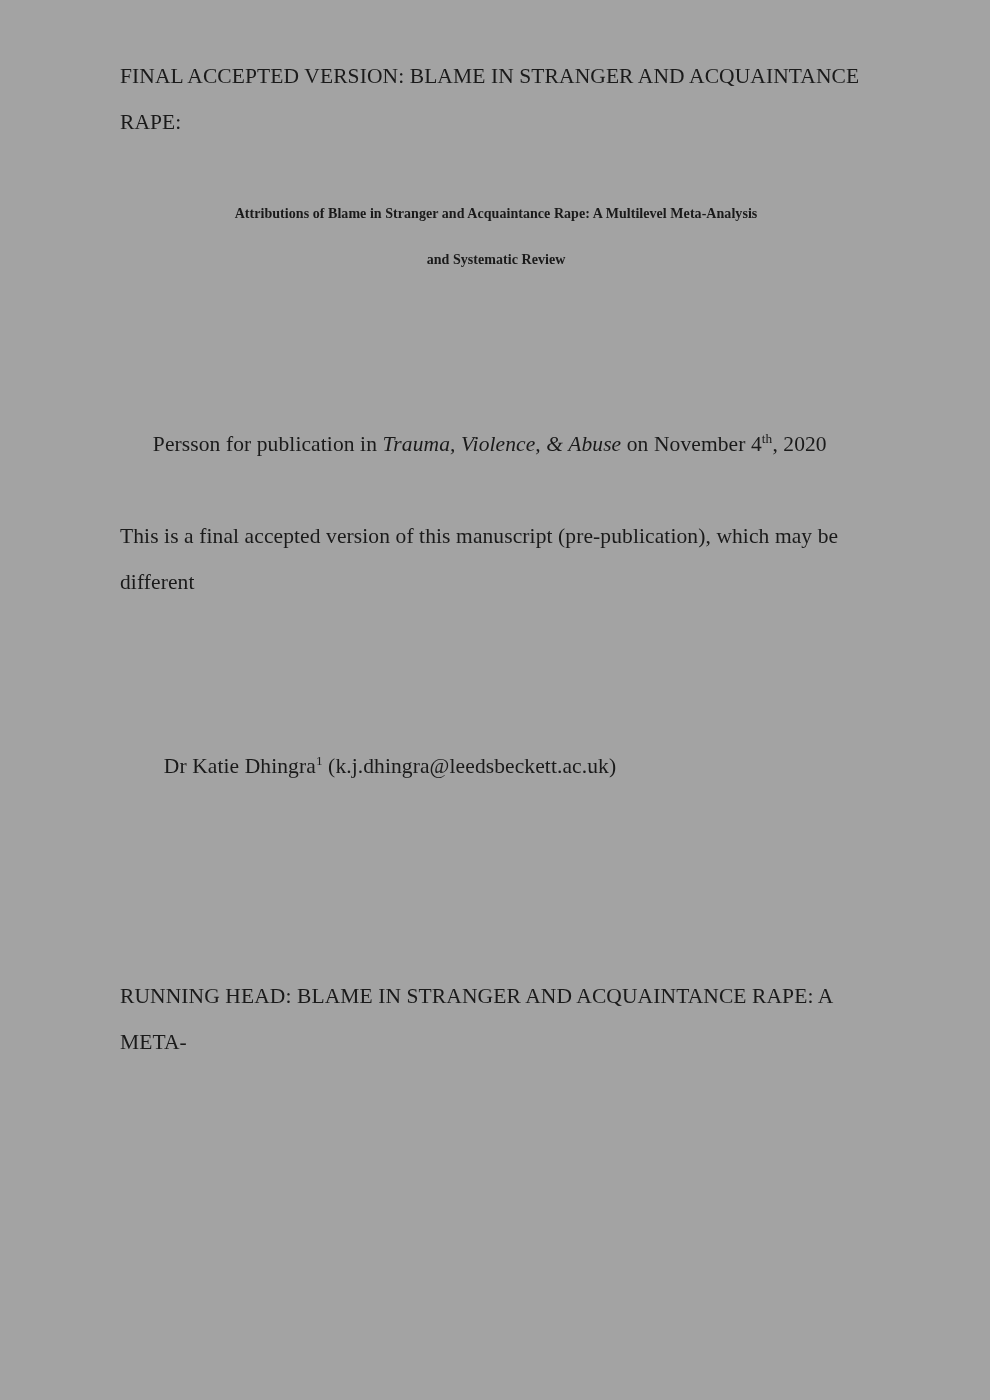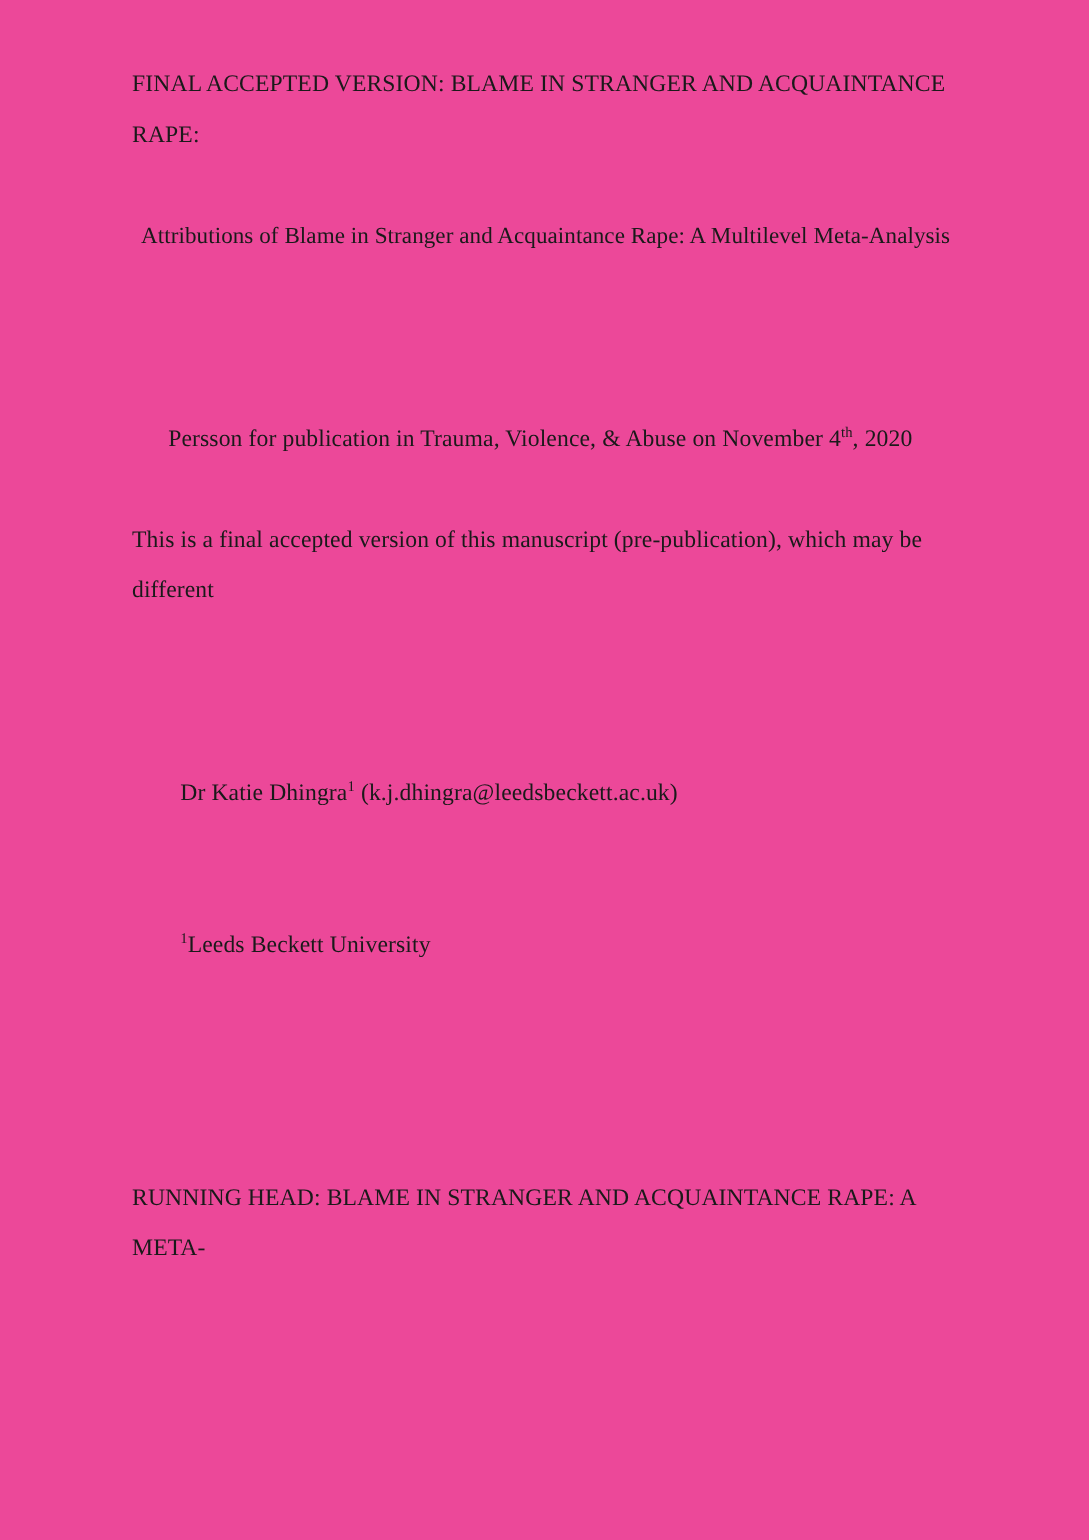--- a/index.html
+++ b/index.html
@@ -14,88 +14,86 @@
     font-family: "Liberation Serif", "DejaVu Serif", serif;
     color: #1a1a1a;
     overflow: hidden;
   }
   .page {
     position: absolute;
     left: 0;
     top: 0;
     width: 990px;
     height: 1400px;
-    background: #ec4899;
+    background: #a3a3a3;
   }
   .column {
     position: absolute;
     left: 120px;
     top: 0;
     width: 752px;
   }
   .line {
     font-size: 21.5px;
     line-height: 46px;
     letter-spacing: 0.1px;
     white-space: pre-wrap;
     text-align: left;
   }
   .title-line {
-    font-size: 21px;
+    font-size: 14px;
     line-height: 46px;
-    font-weight: normal;
+    font-weight: bold;
     text-align: center;
     letter-spacing: 0.05px;
   }
   .spacer-1 { height: 46px; }
   .spacer-2 { height: 92px; }
   .spacer-3 { height: 138px; }
   .block-top-header { margin-top: 53px; }
   sup {
     font-size: 0.62em;
     vertical-align: super;
     line-height: 0;
   }
-  .ital { }
+  .ital { font-style: italic; }
 </style>
 </head>
 <body>
 
 <div class="page">
   <div class="column">
 
     <div class="block-top-header">
       <div class="line">FINAL ACCEPTED VERSION: BLAME IN STRANGER AND ACQUAINTANCE RAPE:</div>
     </div>
 
     <div class="spacer-1"></div>
 
     <div>
       <div class="title-line">Attributions of Blame in Stranger and Acquaintance Rape: A Multilevel Meta-Analysis</div>
+      <div class="title-line">and Systematic Review</div>
     </div>
 
     <div class="spacer-2"></div>
 
     <div class="line">
       <span>Persson for publication in </span><span class="ital">Trauma, Violence, &amp; Abuse</span><span> on November 4</span><sup>th</sup><span>, 2020</span>
     </div>
 
     <div>
       <div class="line">This is a final accepted version of this manuscript (pre-publication), which may be different</div>
     </div>
 
     <div class="spacer-2"></div>
 
     <div>
       <div class="line">
         <span>Dr Katie Dhingra</span><sup>1</sup><span> (k.j.dhingra@leedsbeckett.ac.uk)</span>
       </div>
-      <div class="line">
-        <sup>1</sup><span>Leeds Beckett University</span>
-      </div>
     </div>
 
     <div class="spacer-3"></div>
 
     <div>
       <div class="line">RUNNING HEAD: BLAME IN STRANGER AND ACQUAINTANCE RAPE: A META-</div>
 
     </div>
 
   </div>

